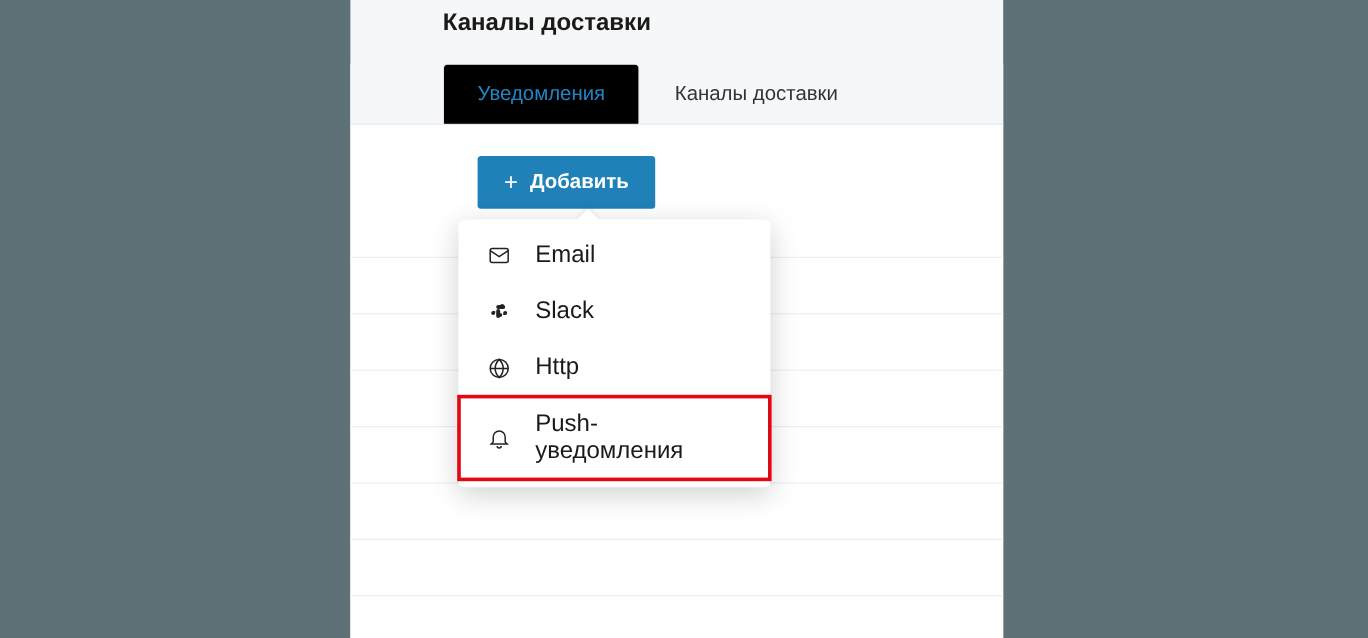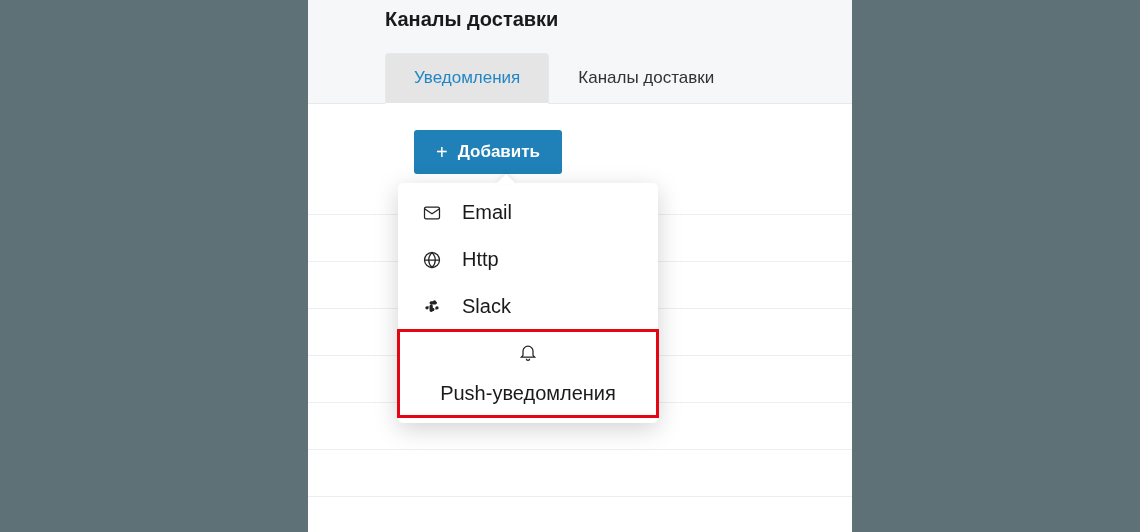--- a/index.html
+++ b/index.html
@@ -6,21 +6,21 @@
     body {
       font-family: -apple-system, BlinkMacSystemFont, "Segoe UI", Arial, sans-serif;
       background: #5e7177;
       width: 1140px;
       height: 532px;
       overflow: hidden;
       position: relative;
     }
     .app-window {
       position: absolute;
-      left: 308px;
+      left: 292px;
       top: 0;
       width: 544px;
       height: 532px;
       background: #f6f7f8;
     }
     .page-title {
       font-size: 20px;
       font-weight: 700;
       color: #1a1a1a;
       padding: 8px 0 0 77px;
@@ -33,21 +33,21 @@
       background: #f6f7f8;
     }
     .tab {
       padding: 14px 28px;
       font-size: 17px;
       cursor: pointer;
       color: #333;
       border: 1px solid transparent;
     }
     .tab.active {
-      background: #e5e5e5;
+      background: #000000;
       color: #2286c5;
       border: 1px solid #e6e9ec;
       border-bottom: 1px solid #fff;
       border-radius: 4px 4px 0 0;
       margin-bottom: -1px;
     }
     .content {
       background: #fff;
       min-height: 420px;
       padding-top: 26px;
@@ -105,21 +105,20 @@
       align-items: center;
       padding: 12px 24px;
       cursor: pointer;
       font-size: 20px;
       color: #1a1a1a;
       gap: 20px;
     }
     .dropdown-item.highlighted {
       outline: 3px solid #e30613;
       outline-offset: -2px;
-      flex-direction: column;
     }
     .icon {
       width: 20px;
       height: 20px;
       display: inline-flex;
       align-items: center;
       justify-content: center;
       flex-shrink: 0;
     }
     .icon svg { width: 20px; height: 20px; stroke: #222; fill: none; stroke-width: 1.5; }
@@ -160,35 +159,35 @@
       <div class="dropdown-item">
         <span class="icon">
           <svg viewBox="0 0 24 24">
               <rect x="3" y="5" width="18" height="14" rx="2"></rect>
               <path d="M3 7l9 6 9-6"></path>
             </svg>
         </span>
         <span>Email</span>
       </div>
       <div class="dropdown-item">
+        <span class="icon slack-icon">
+          <svg viewBox="0 0 24 24">
+              <path d="M6 15a2 2 0 1 1 0-4h2v2a2 2 0 0 1-2 2zm3-4a2 2 0 1 1 4 0v5a2 2 0 1 1-4 0v-5zm4-5a2 2 0 1 1 4 0 2 2 0 0 1-4 0zm-2 3a2 2 0 1 1 0-4h5a2 2 0 1 1 0 4h-5zm7 2a2 2 0 1 1 0 4h-2v-2a2 2 0 0 1 2-2zm-3 4a2 2 0 1 1-4 0 2 2 0 0 1 4 0z"></path>
+            </svg>
+        </span>
+        <span>Slack</span>
+      </div>
+      <div class="dropdown-item">
         <span class="icon">
           <svg viewBox="0 0 24 24">
               <circle cx="12" cy="12" r="9"></circle>
               <path d="M3 12h18M12 3c2.5 2.5 4 5.5 4 9s-1.5 6.5-4 9c-2.5-2.5-4-5.5-4-9s1.5-6.5 4-9z"></path>
             </svg>
         </span>
         <span>Http</span>
-      </div>
-      <div class="dropdown-item">
-        <span class="icon slack-icon">
-          <svg viewBox="0 0 24 24">
-              <path d="M6 15a2 2 0 1 1 0-4h2v2a2 2 0 0 1-2 2zm3-4a2 2 0 1 1 4 0v5a2 2 0 1 1-4 0v-5zm4-5a2 2 0 1 1 4 0 2 2 0 0 1-4 0zm-2 3a2 2 0 1 1 0-4h5a2 2 0 1 1 0 4h-5zm7 2a2 2 0 1 1 0 4h-2v-2a2 2 0 0 1 2-2zm-3 4a2 2 0 1 1-4 0 2 2 0 0 1 4 0z"></path>
-            </svg>
-        </span>
-        <span>Slack</span>
       </div>
       <div class="dropdown-item highlighted">
         <span class="icon">
           <svg viewBox="0 0 24 24">
               <path d="M6 16v-5a6 6 0 1 1 12 0v5l2 2H4l2-2zM10 20a2 2 0 0 0 4 0"></path>
             </svg>
         </span>
         <span>Push-уведомления</span>
       </div>
     </div>

